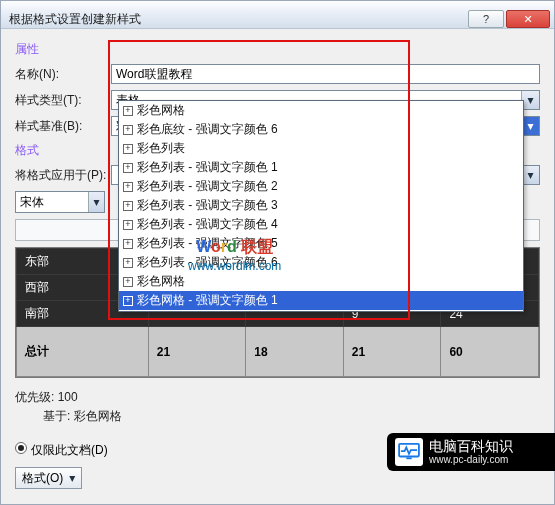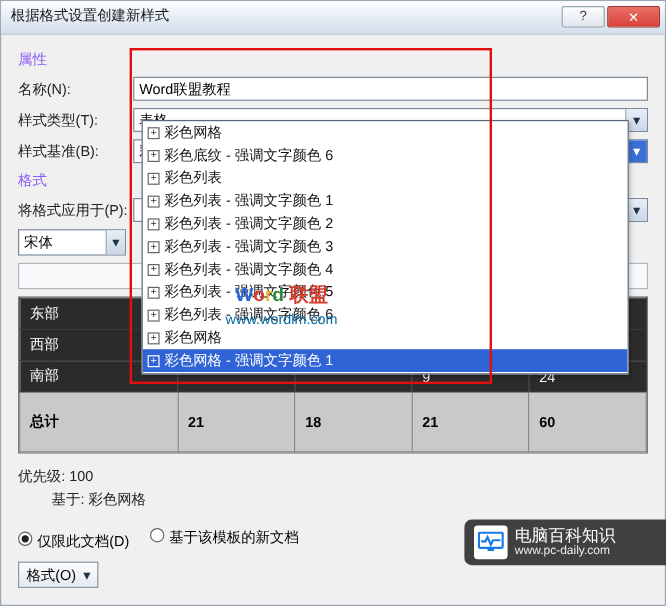--- a/index.html
+++ b/index.html
@@ -1,18 +1,18 @@
 <!DOCTYPE html>
 <html><head>
 <meta charset="utf-8">
 <style>
 *{box-sizing:border-box;margin:0;padding:0}
 body{font-family:"Microsoft YaHei",SimSun,Arial,sans-serif;font-size:12px;background:#fff;width:555px;height:505px;overflow:hidden;position:relative}
 .dlg{position:absolute;left:0;top:0;width:555px;height:505px;background:#f0f0f0;border:1px solid #9ca8b8}
-.titlebar{height:28px;background:linear-gradient(#fdfdfe,#e8eef7 45%,#d4dfec);display:flex;align-items:flex-start;padding:4px 4px 0 8px;border-bottom:1px solid #b8c4d4}
+.titlebar{height:28px;background:linear-gradient(#fdfdfe,#e8eef7 45%,#d4dfec);display:flex;align-items:flex-end;padding:4px 4px 0 8px;border-bottom:1px solid #b8c4d4}
 .titlebar .ttl{flex:1;color:#1a1a1a;font-size:12px}
 .titlebar .wbtn{width:36px;height:18px;margin-left:2px;display:flex;align-items:center;justify-content:center;font-size:11px;color:#333;border:1px solid #9aa;border-radius:2px;background:linear-gradient(#fdfdfe,#dfe6ee)}
 .titlebar .wbtn.close{width:44px;background:linear-gradient(#ea7066,#d9433a);color:#fff;border-color:#a83028}
 .body{padding:8px 14px 8px 14px}
 .grp-lbl{color:#8b5cf6;margin:4px 0 6px 0}
 .row{display:flex;align-items:center;margin-bottom:6px}
 .row .lab{width:96px;text-align:left;color:#222}
 .tin{flex:1;height:20px;border:1px solid #7a8a9a;background:#fff;padding:0 4px;font-size:12px}
 .cbo{flex:1;height:20px;border:1px solid #7a8a9a;background:#fff;display:flex;align-items:center}
 .cbo .txt{flex:1;padding:0 4px}
@@ -44,21 +44,21 @@
 .dropdown .itm.sel .pm{border-color:#fff;color:#fff;background:transparent}
 .redbox{position:absolute;left:108px;top:40px;width:302px;height:280px;border:2px solid #e01010;pointer-events:none;z-index:9}
 .wm{position:absolute;left:188px;top:236px;z-index:10;pointer-events:none;font-size:12px;color:#333;text-align:center;line-height:1.4}
 .wm .main{font-size:16px;font-weight:bold}
 .wm .main .W{color:#2b66d8}
 .wm .main .o{color:#d73a2a}
 .wm .main .r{color:#e8b22e}
 .wm .main .d{color:#2b8a3e}
 .wm .lm{color:#d73a2a;font-weight:bold}
 .wm .url{color:#0369a1}
-.badge{position:absolute;right:0;bottom:34px;width:168px;height:38px;background:#404040;border-radius:6px 0 0 6px;display:flex;align-items:center;padding:0 8px;z-index:20}
+.badge{position:absolute;right:0;bottom:34px;width:168px;height:38px;background:#000000;border-radius:6px 0 0 6px;display:flex;align-items:center;padding:0 8px;z-index:20}
 .badge .ic{width:28px;height:28px;background:#fff;border-radius:3px;display:flex;align-items:center;justify-content:center;margin-right:6px}
 .badge .ic svg{width:22px;height:18px}
 .badge .bt{color:#fff;font-size:14px;line-height:1.1}
 .badge .bt .sub{font-size:10px;opacity:.9}
 </style>
 </head>
 <body>
 
 <div class="dlg">
   <div class="titlebar">
@@ -149,24 +149,20 @@
       <div style="padding-left:28px">基于: 彩色网格</div>
     </div>
 
     <div class="radios">
       <span class="rad">
         <span class="circ">
             <span class="dot"></span>
           </span>
         <span>仅限此文档(D)</span>
       </span>
-      <span class="rad">
-        <span class="circ"></span>
-        <span>基于该模板的新文档</span>
-      </span>
     </div>
 
     <div class="fmtbtn">
       <span>格式(O)</span>
       <span class="dd">▾</span>
     </div>
   </div>
 </div>
 
 <div class="dropdown" id="dd">

